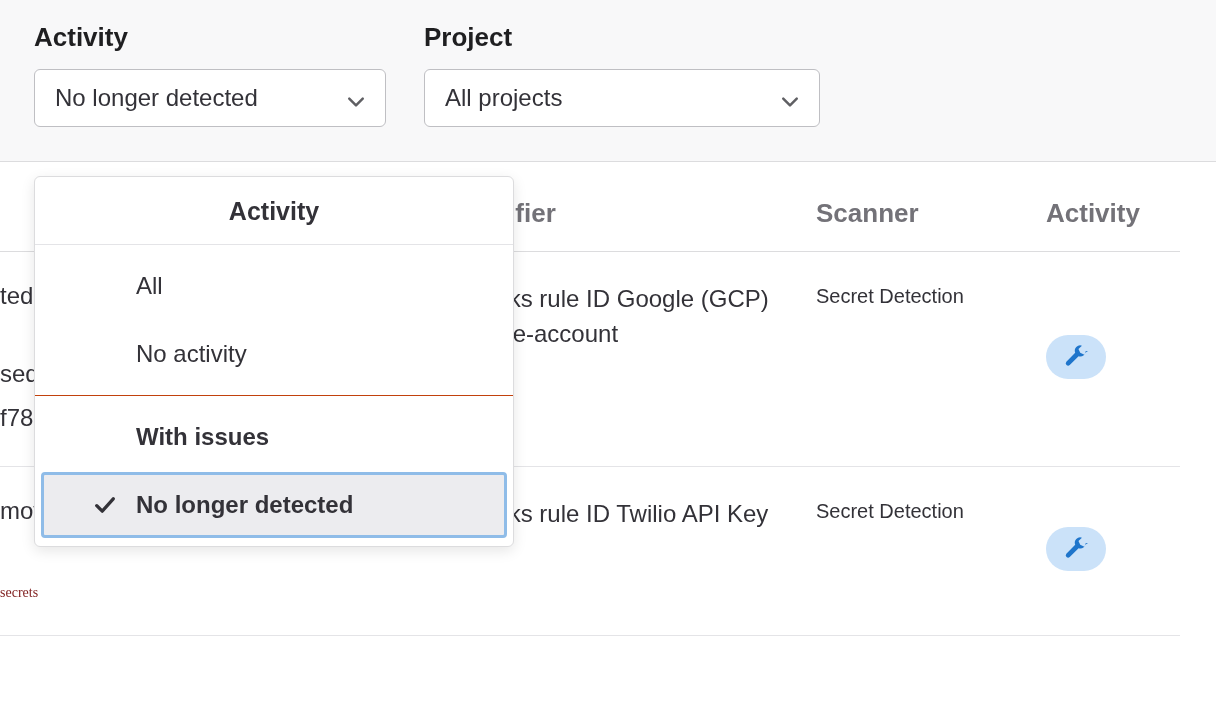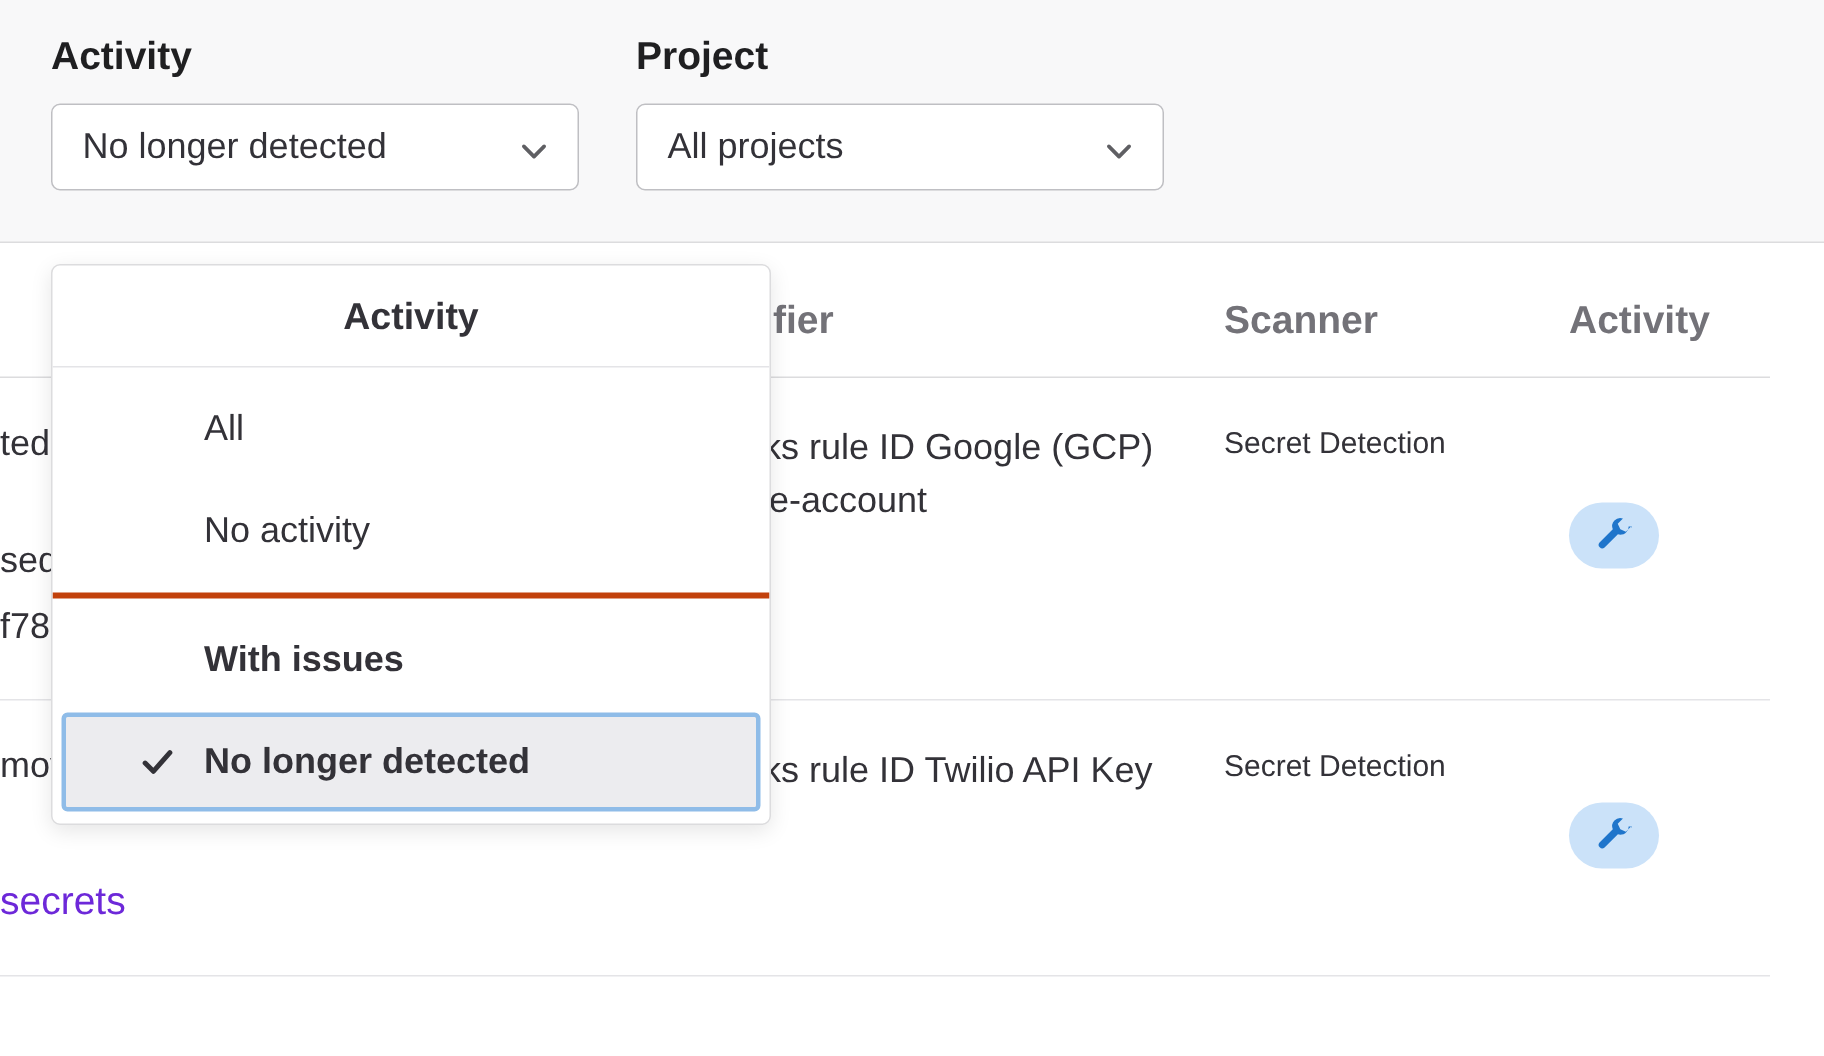--- a/index.html
+++ b/index.html
@@ -38,21 +38,21 @@
       border: 1px solid #bfbfc3;
       border-radius: 6px;
       padding: 14px 20px;
       font-size: 24px;
       color: #333238;
       cursor: pointer;
       gap: 20px;
       min-height: 52px;
     }
     .dropdown-btn.activity { width: 352px; }
-    .dropdown-btn.project  { width: 352px; }
+    .dropdown-btn.project  { width: 396px; }
 
     .chevron { width: 18px; height: 18px; flex-shrink: 0; }
 
     .table-area {
       position: relative;
       left: -20px;
       width: 1200px;
     }
 
     .table-header {
@@ -71,21 +71,21 @@
 
     .table-row {
       display: flex;
       padding: 30px 0 34px 0;
       border-bottom: 1px solid #e4e4e7;
     }
 
     .row-desc { width: 466px; padding-left: 20px; display:flex; flex-direction:column; gap:16px; color:#333238;}
     .row-desc .line1 { font-size: 24px; }
     .row-desc .line2 { font-size: 24px; }
-    .row-desc .meta  { font-size: 26px; color:#6d28d9; }
+    .row-desc .meta  { font-size: 14px; color:#7f1d1d;font-family:Liberation Serif, serif; }
 
     .row-ident { width: 370px; font-size: 24px; color:#333238; line-height:1.45; padding-right: 40px;}
     .row-scan  { width: 230px; font-size: 20px; color:#333238; line-height:1.45;}
     .row-act   { width: 130px; display:flex; align-items:center;}
 
     .activity-badge {
       width: 60px; height: 44px;
       background: #cbe2f9;
       border-radius: 22px;
       display:flex; align-items:center; justify-content:center;
@@ -106,21 +106,21 @@
     }
 
     .menu-title {
       text-align: center;
       font-weight: 700;
       font-size: 25px;
       padding: 20px 0 18px 0;
       border-bottom: 1px solid #e4e4e7;
     }
 
-    .menu-section { border-bottom: 4px solid #c2410c; padding: 6px 0;}
+    .menu-section { border-bottom: 1px solid #c2410c; padding: 6px 0;}
     .menu-section:last-child { border-bottom: none; font-weight: bold; }
 
     .menu-item {
       display:flex;
       align-items:center;
       gap: 16px;
       padding: 16px 24px 16px 46px;
       font-size: 24px;
       color:#333238;
       cursor:pointer;

